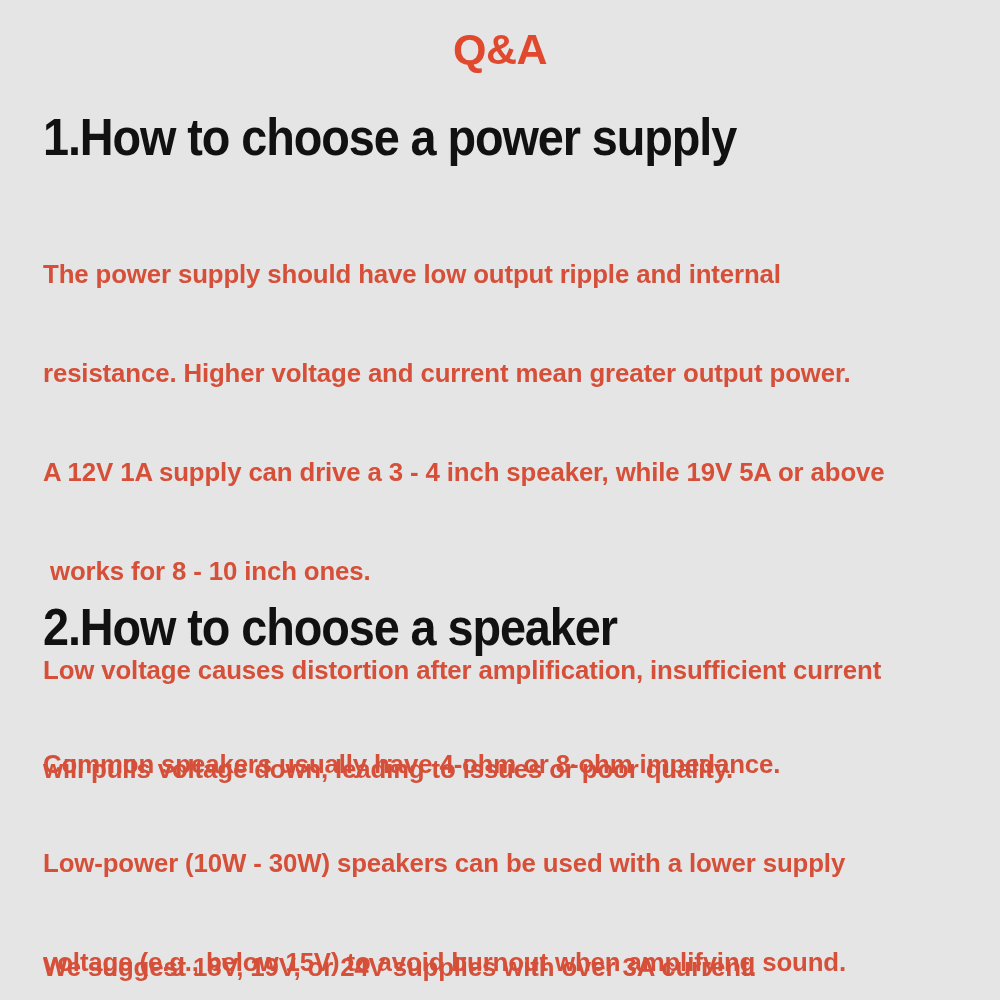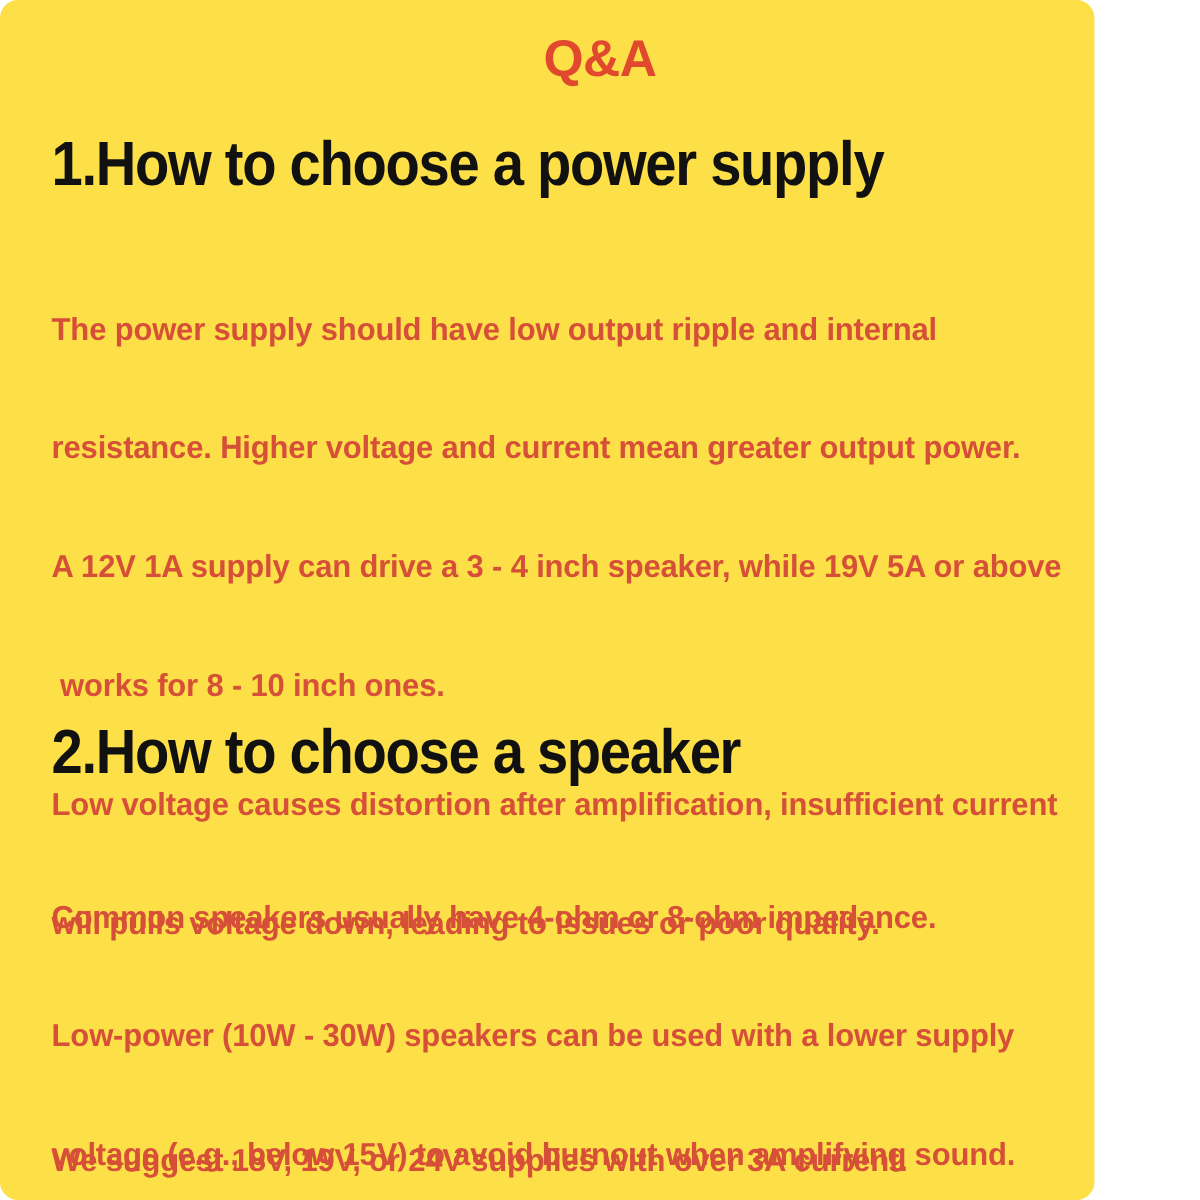--- a/index.html
+++ b/index.html
@@ -9,25 +9,24 @@
   body {
     width: 1000px;
     height: 1000px;
     background: #ffffff;
     font-family: "Liberation Sans", "DejaVu Sans", sans-serif;
     overflow: hidden;
   }
 
   .page {
     position: relative;
-    width: 912px;
+    width: 1000px;
     height: 1000px;
-    background: #fde047;
+    background: #e5e5e5;
     box-sizing: border-box;
-    border-radius: 15px;
   }
 
   
   .doc-title {
     position: absolute;
     top: 28px;
     left: 0;
     width: 1000px;
     text-align: center;
     color: #E0492E;

